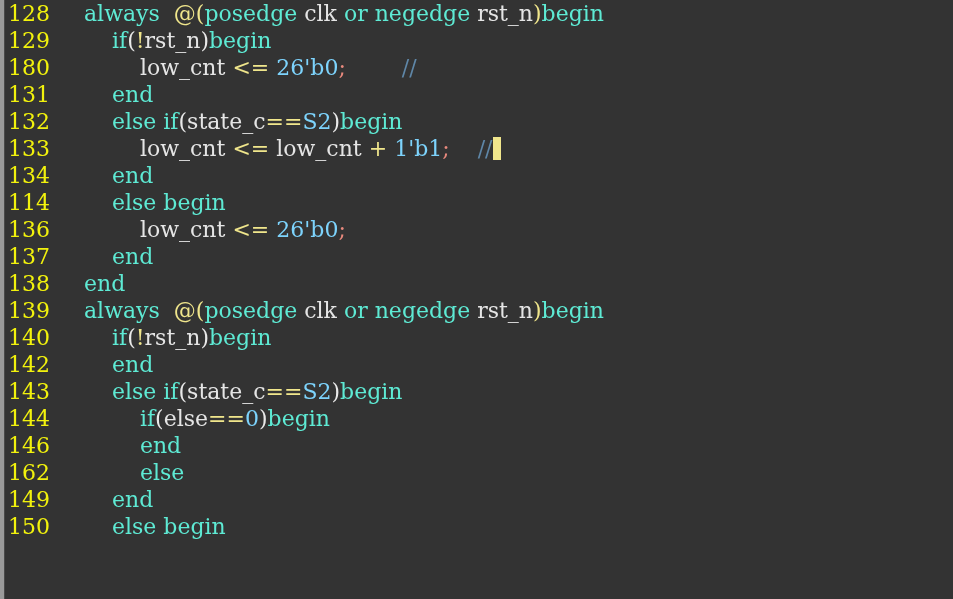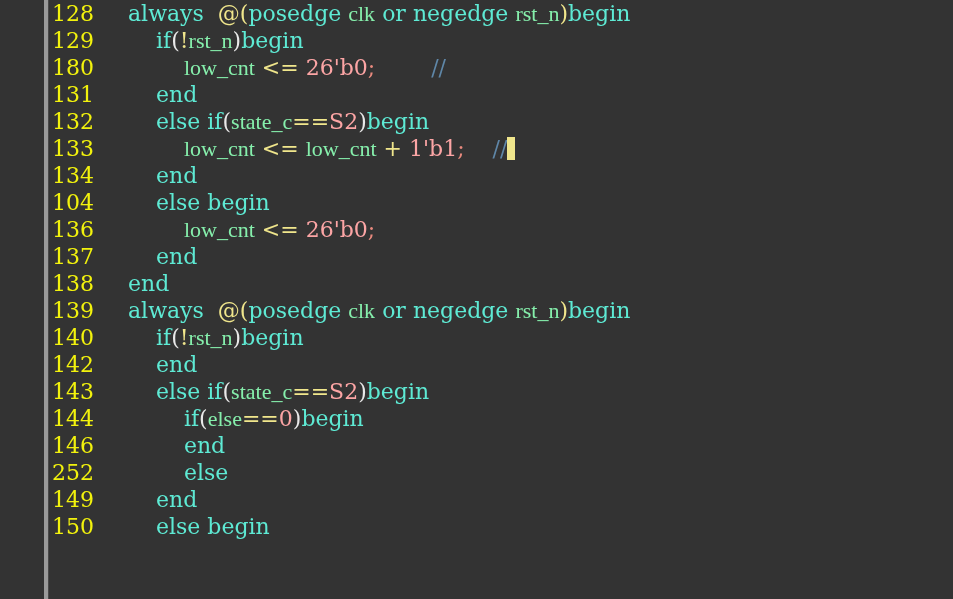--- a/index.html
+++ b/index.html
@@ -14,21 +14,20 @@
     font-family: "DejaVu Serif", "Liberation Serif", serif;
   }
 
   
   #editor {
     position: relative;
     width: 783px;
     height: 599px;
     background: #333333;
     overflow: hidden;
-    margin-left: 44px;
   }
 
   
   #left-rail {
     position: absolute;
     left: 0;
     top: 0;
     width: 4px;
     height: 599px;
     background: #9a9a9a;
@@ -67,22 +66,22 @@
     flex: 1 1 auto;
     white-space: pre;
     font-family: "DejaVu Serif", "Liberation Serif", serif;
     font-size: 22px;
     color: #e9e9e9;
     position: relative;
   }
 
   
   .kw   { color: #5eead4; }   
-  .id   { color: #86efac; font-family: Liberation Serif, serif; }   
-  .num  { color: #fca5a5; }   
+  .id   { color: #e5e5e5; }   
+  .num  { color: #7dd3fc; }   
   .op   { color: #f0e68c; }   
   .punc { color: #e9e9e9; }   
   .cmt  { color: #5f87a8; }   
   .semi { color: #ea8a7e; }   
 
   
   .caret {
     display: inline-block;
     width: 8px;
     height: 23px;
@@ -99,28 +98,28 @@
   <div id="left-rail"></div>
 
   <div id="code-area">
       <div class="line"><div class="gutter">128</div><div class="code"><span class="">    </span><span class="kw">always</span><span class="">  </span><span class="op">@(</span><span class="kw">posedge</span><span class=""> </span><span class="id">clk</span><span class=""> </span><span class="kw">or</span><span class=""> </span><span class="kw">negedge</span><span class=""> </span><span class="id">rst_n</span><span class="op">)</span><span class="kw">begin</span></div></div>
       <div class="line"><div class="gutter">129</div><div class="code"><span class="">        </span><span class="kw">if</span><span class="punc">(</span><span class="op">!</span><span class="id">rst_n</span><span class="punc">)</span><span class="kw">begin</span></div></div>
       <div class="line"><div class="gutter">180</div><div class="code"><span class="">            </span><span class="id">low_cnt</span><span class=""> </span><span class="op">&lt;=</span><span class=""> </span><span class="num">26'b0</span><span class="semi">;</span><span class="">        </span><span class="cmt">//</span></div></div>
       <div class="line"><div class="gutter">131</div><div class="code"><span class="">        </span><span class="kw">end</span></div></div>
       <div class="line"><div class="gutter">132</div><div class="code"><span class="">        </span><span class="kw">else</span><span class=""> </span><span class="kw">if</span><span class="punc">(</span><span class="id">state_c</span><span class="op">==</span><span class="num">S2</span><span class="punc">)</span><span class="kw">begin</span></div></div>
       <div class="line"><div class="gutter">133</div><div class="code"><span class="">            </span><span class="id">low_cnt</span><span class=""> </span><span class="op">&lt;=</span><span class=""> </span><span class="id">low_cnt</span><span class=""> </span><span class="op">+</span><span class=""> </span><span class="num">1'b1</span><span class="semi">;</span><span class="">    </span><span class="cmt">//</span><span class="caret"></span></div></div>
       <div class="line"><div class="gutter">134</div><div class="code"><span class="">        </span><span class="kw">end</span></div></div>
-      <div class="line"><div class="gutter">104</div><div class="code"><span class="">        </span><span class="kw">else</span><span class=""> </span><span class="kw">begin</span></div></div>
+      <div class="line"><div class="gutter">114</div><div class="code"><span class="">        </span><span class="kw">else</span><span class=""> </span><span class="kw">begin</span></div></div>
       <div class="line"><div class="gutter">136</div><div class="code"><span class="">            </span><span class="id">low_cnt</span><span class=""> </span><span class="op">&lt;=</span><span class=""> </span><span class="num">26'b0</span><span class="semi">;</span></div></div>
       <div class="line"><div class="gutter">137</div><div class="code"><span class="">        </span><span class="kw">end</span></div></div>
       <div class="line"><div class="gutter">138</div><div class="code"><span class="">    </span><span class="kw">end</span></div></div>
       <div class="line"><div class="gutter">139</div><div class="code"><span class="">    </span><span class="kw">always</span><span class="">  </span><span class="op">@(</span><span class="kw">posedge</span><span class=""> </span><span class="id">clk</span><span class=""> </span><span class="kw">or</span><span class=""> </span><span class="kw">negedge</span><span class=""> </span><span class="id">rst_n</span><span class="op">)</span><span class="kw">begin</span></div></div>
       <div class="line"><div class="gutter">140</div><div class="code"><span class="">        </span><span class="kw">if</span><span class="punc">(</span><span class="op">!</span><span class="id">rst_n</span><span class="punc">)</span><span class="kw">begin</span></div></div>
       <div class="line"><div class="gutter">142</div><div class="code"><span class="">        </span><span class="kw">end</span></div></div>
       <div class="line"><div class="gutter">143</div><div class="code"><span class="">        </span><span class="kw">else</span><span class=""> </span><span class="kw">if</span><span class="punc">(</span><span class="id">state_c</span><span class="op">==</span><span class="num">S2</span><span class="punc">)</span><span class="kw">begin</span></div></div>
       <div class="line"><div class="gutter">144</div><div class="code"><span class="">            </span><span class="kw">if</span><span class="punc">(</span><span class="id">else</span><span class="op">==</span><span class="num">0</span><span class="punc">)</span><span class="kw">begin</span></div></div>
       <div class="line"><div class="gutter">146</div><div class="code"><span class="">            </span><span class="kw">end</span></div></div>
-      <div class="line"><div class="gutter">252</div><div class="code"><span class="">            </span><span class="kw">else</span></div></div>
+      <div class="line"><div class="gutter">162</div><div class="code"><span class="">            </span><span class="kw">else</span></div></div>
       <div class="line"><div class="gutter">149</div><div class="code"><span class="">        </span><span class="kw">end</span></div></div>
       <div class="line"><div class="gutter">150</div><div class="code"><span class="">        </span><span class="kw">else</span><span class=""> </span><span class="kw">begin</span></div></div>
     </div>
 
 </div>
 
 </body></html>

